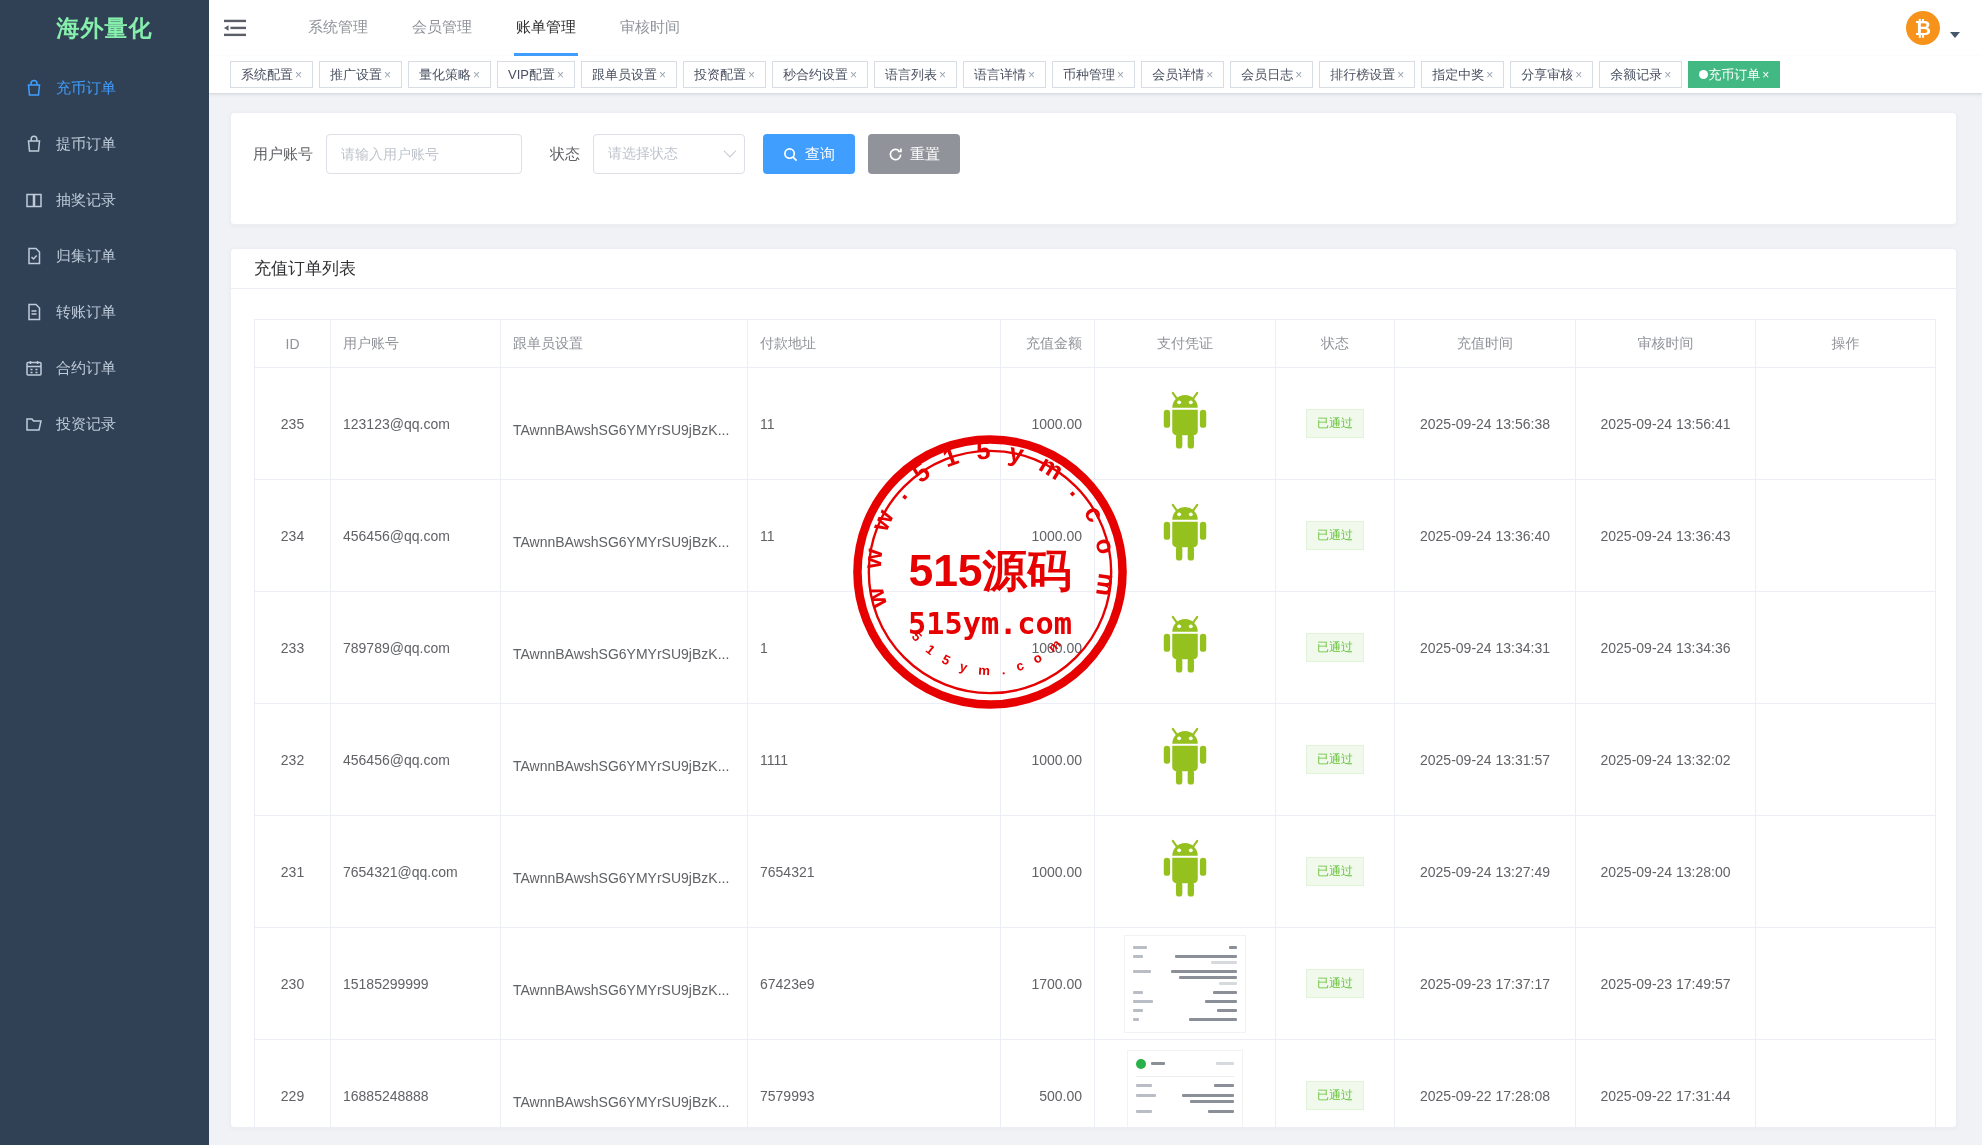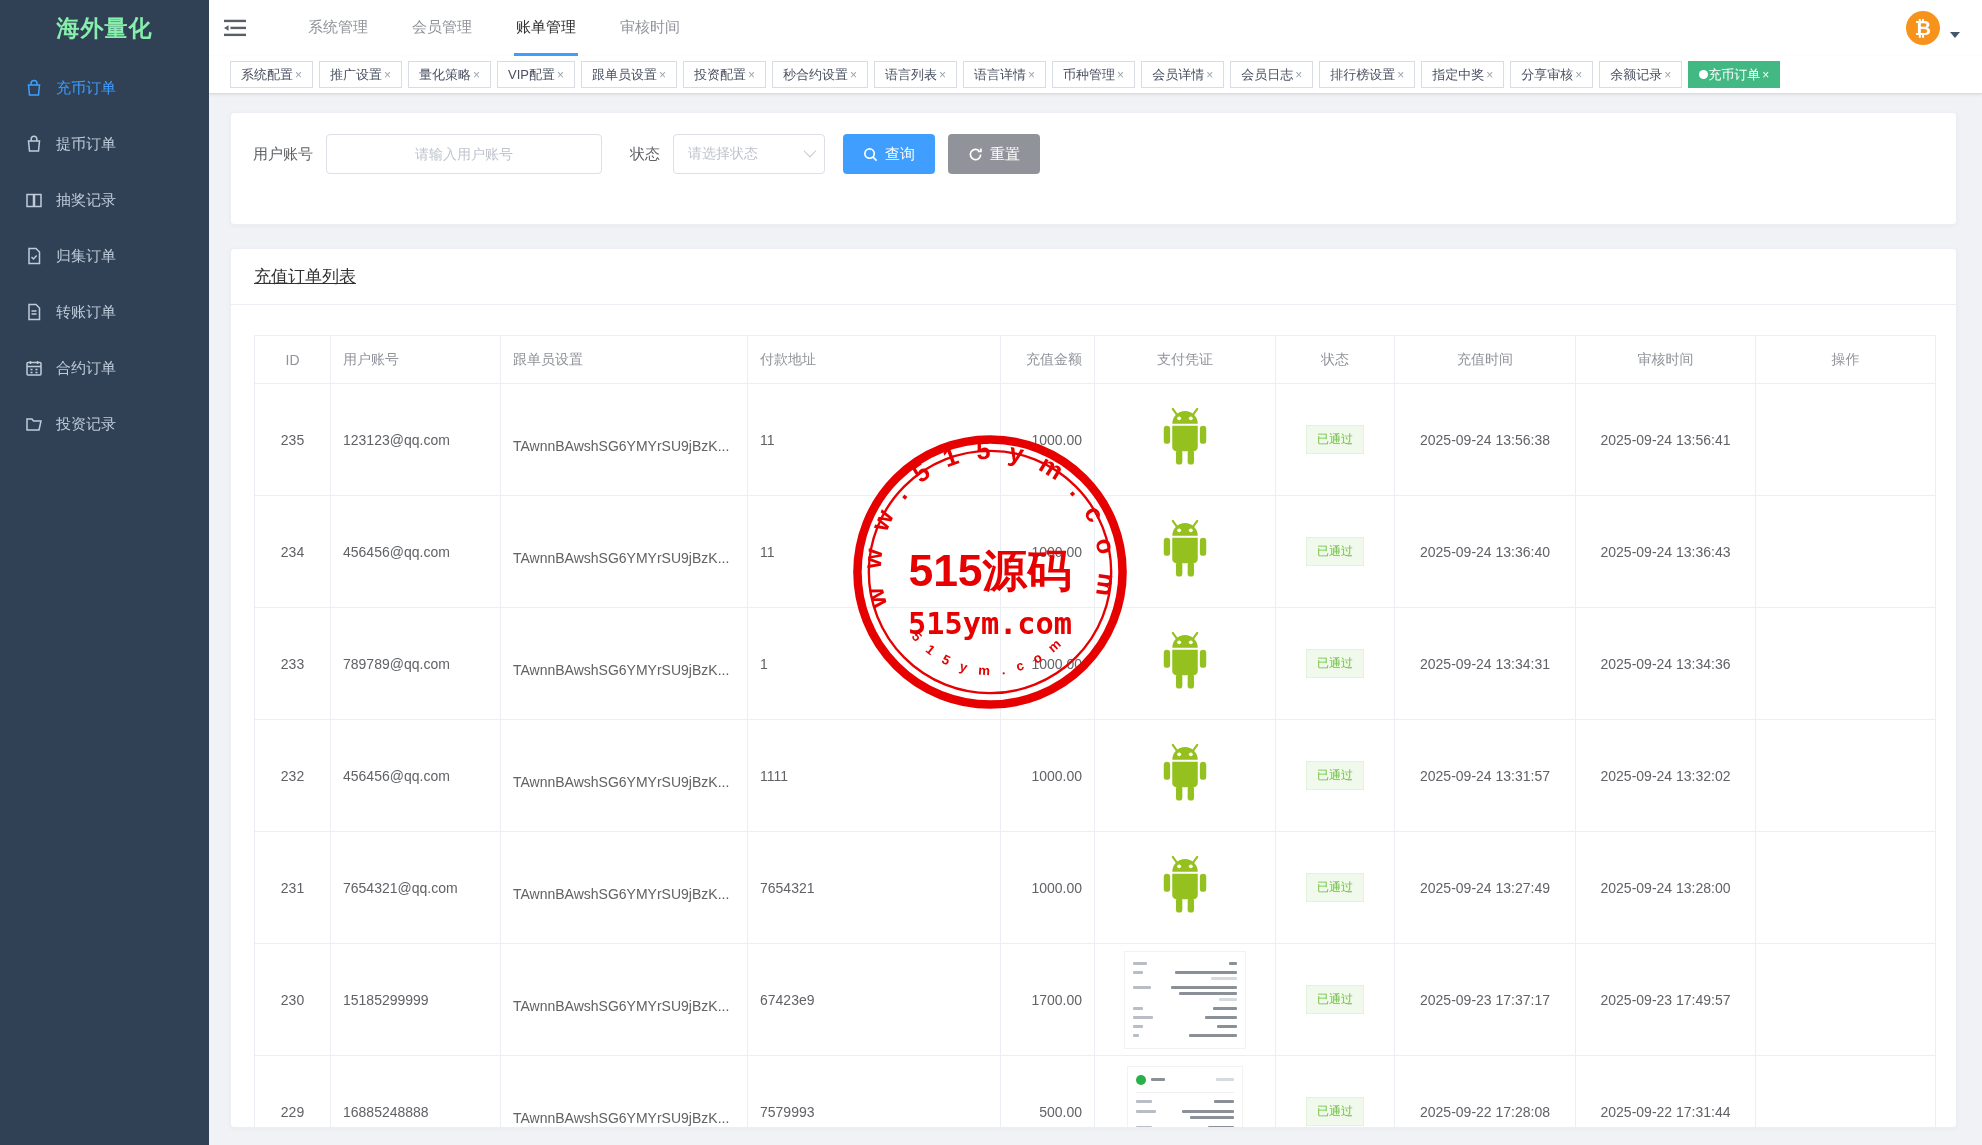--- a/index.html
+++ b/index.html
@@ -45,41 +45,41 @@
   .tag.active { background:#42b983; border-color:#42b983; color:#fff; }
   .tag.active .x { color:#fff; }
   .tag .dot { width:9px; height:9px; border-radius:50%; background:#fff; }
 
   .content { padding:18px 25px 0 21px; }
   .card { background:#fff; border-radius:4px; border:1px solid #ebeef5;
     box-shadow:0 1px 4px rgba(0,0,0,.04); }
   .search-card { height:113px; padding:21px 22px; display:flex; align-items:flex-start; }
   .form-row { display:flex; align-items:center; }
   .f-label { font-size:15px; color:#606266; margin-right:13px; }
-  .f-input { width:276px; height:40px; border:1px solid #dcdfe6; border-radius:4px;
-    padding:0 14px; font-size:14px; color:#606266; outline:none;text-align:center; }
+  .f-input { width:196px; height:40px; border:1px solid #dcdfe6; border-radius:4px;
+    padding:0 14px; font-size:14px; color:#606266; outline:none; }
   .f-input::placeholder { color:#bfc4cc; font-size:14px; }
   .f-select { width:152px; height:40px; border:1px solid #dcdfe6; border-radius:4px;
     margin-right:18px; position:relative; display:flex; align-items:center;
     padding:0 14px; color:#bfc4cc; font-size:14px; cursor:pointer; background:#fff; }
   .f-select .chev { position:absolute; right:11px; top:13px; width:9px; height:9px;
     border-right:1.6px solid #c0c4cc; border-bottom:1.6px solid #c0c4cc;
     transform:rotate(45deg) translateY(-2px); }
   .sp { width:13px; }
   .gap28 { width:28px; }
   .btn { height:40px; border:none; border-radius:4px; color:#fff; font-size:15px;
     display:inline-flex; align-items:center; justify-content:center; gap:7px;
     padding:8px 20px; cursor:pointer; font-family:inherit; }
   .btn-primary { background:#409eff; }
   .btn-info { background:#909399; }
   .btn svg { width:15px; height:15px; stroke:#fff; }
 
   .table-card { margin-top:23px; height:880px; overflow:hidden; }
-  .tc-title { padding:16px 23px; font-size:17px; color:#303133;
-    border-bottom:1px solid #ebeef5;text-decoration:underline; }
+  .tc-title { padding:8px 23px; font-size:17px; color:#303133;
+    border-bottom:1px solid #ebeef5; }
   .tc-body { padding:30px 23px 0 23px; }
   table { border-collapse:collapse; table-layout:fixed; width:1681px;
     font-size:14px; color:#606266; }
   th,td { border:1px solid #ebeef5; font-weight:normal; }
   th { height:48px; color:#909399; font-size:14px; padding:0 12px; }
   td { height:112px; padding:0 12px; background:#fff; }
   .al { text-align:left; } .ac { text-align:center; } .ar { text-align:right; }
   .badge { display:inline-block; background:#f0f9eb; border:1px solid #e1f3d8;
     color:#67c23a; font-size:12px; padding:5px 10px; border-radius:0; }
   .android-svg { width:68px; height:68px; }

